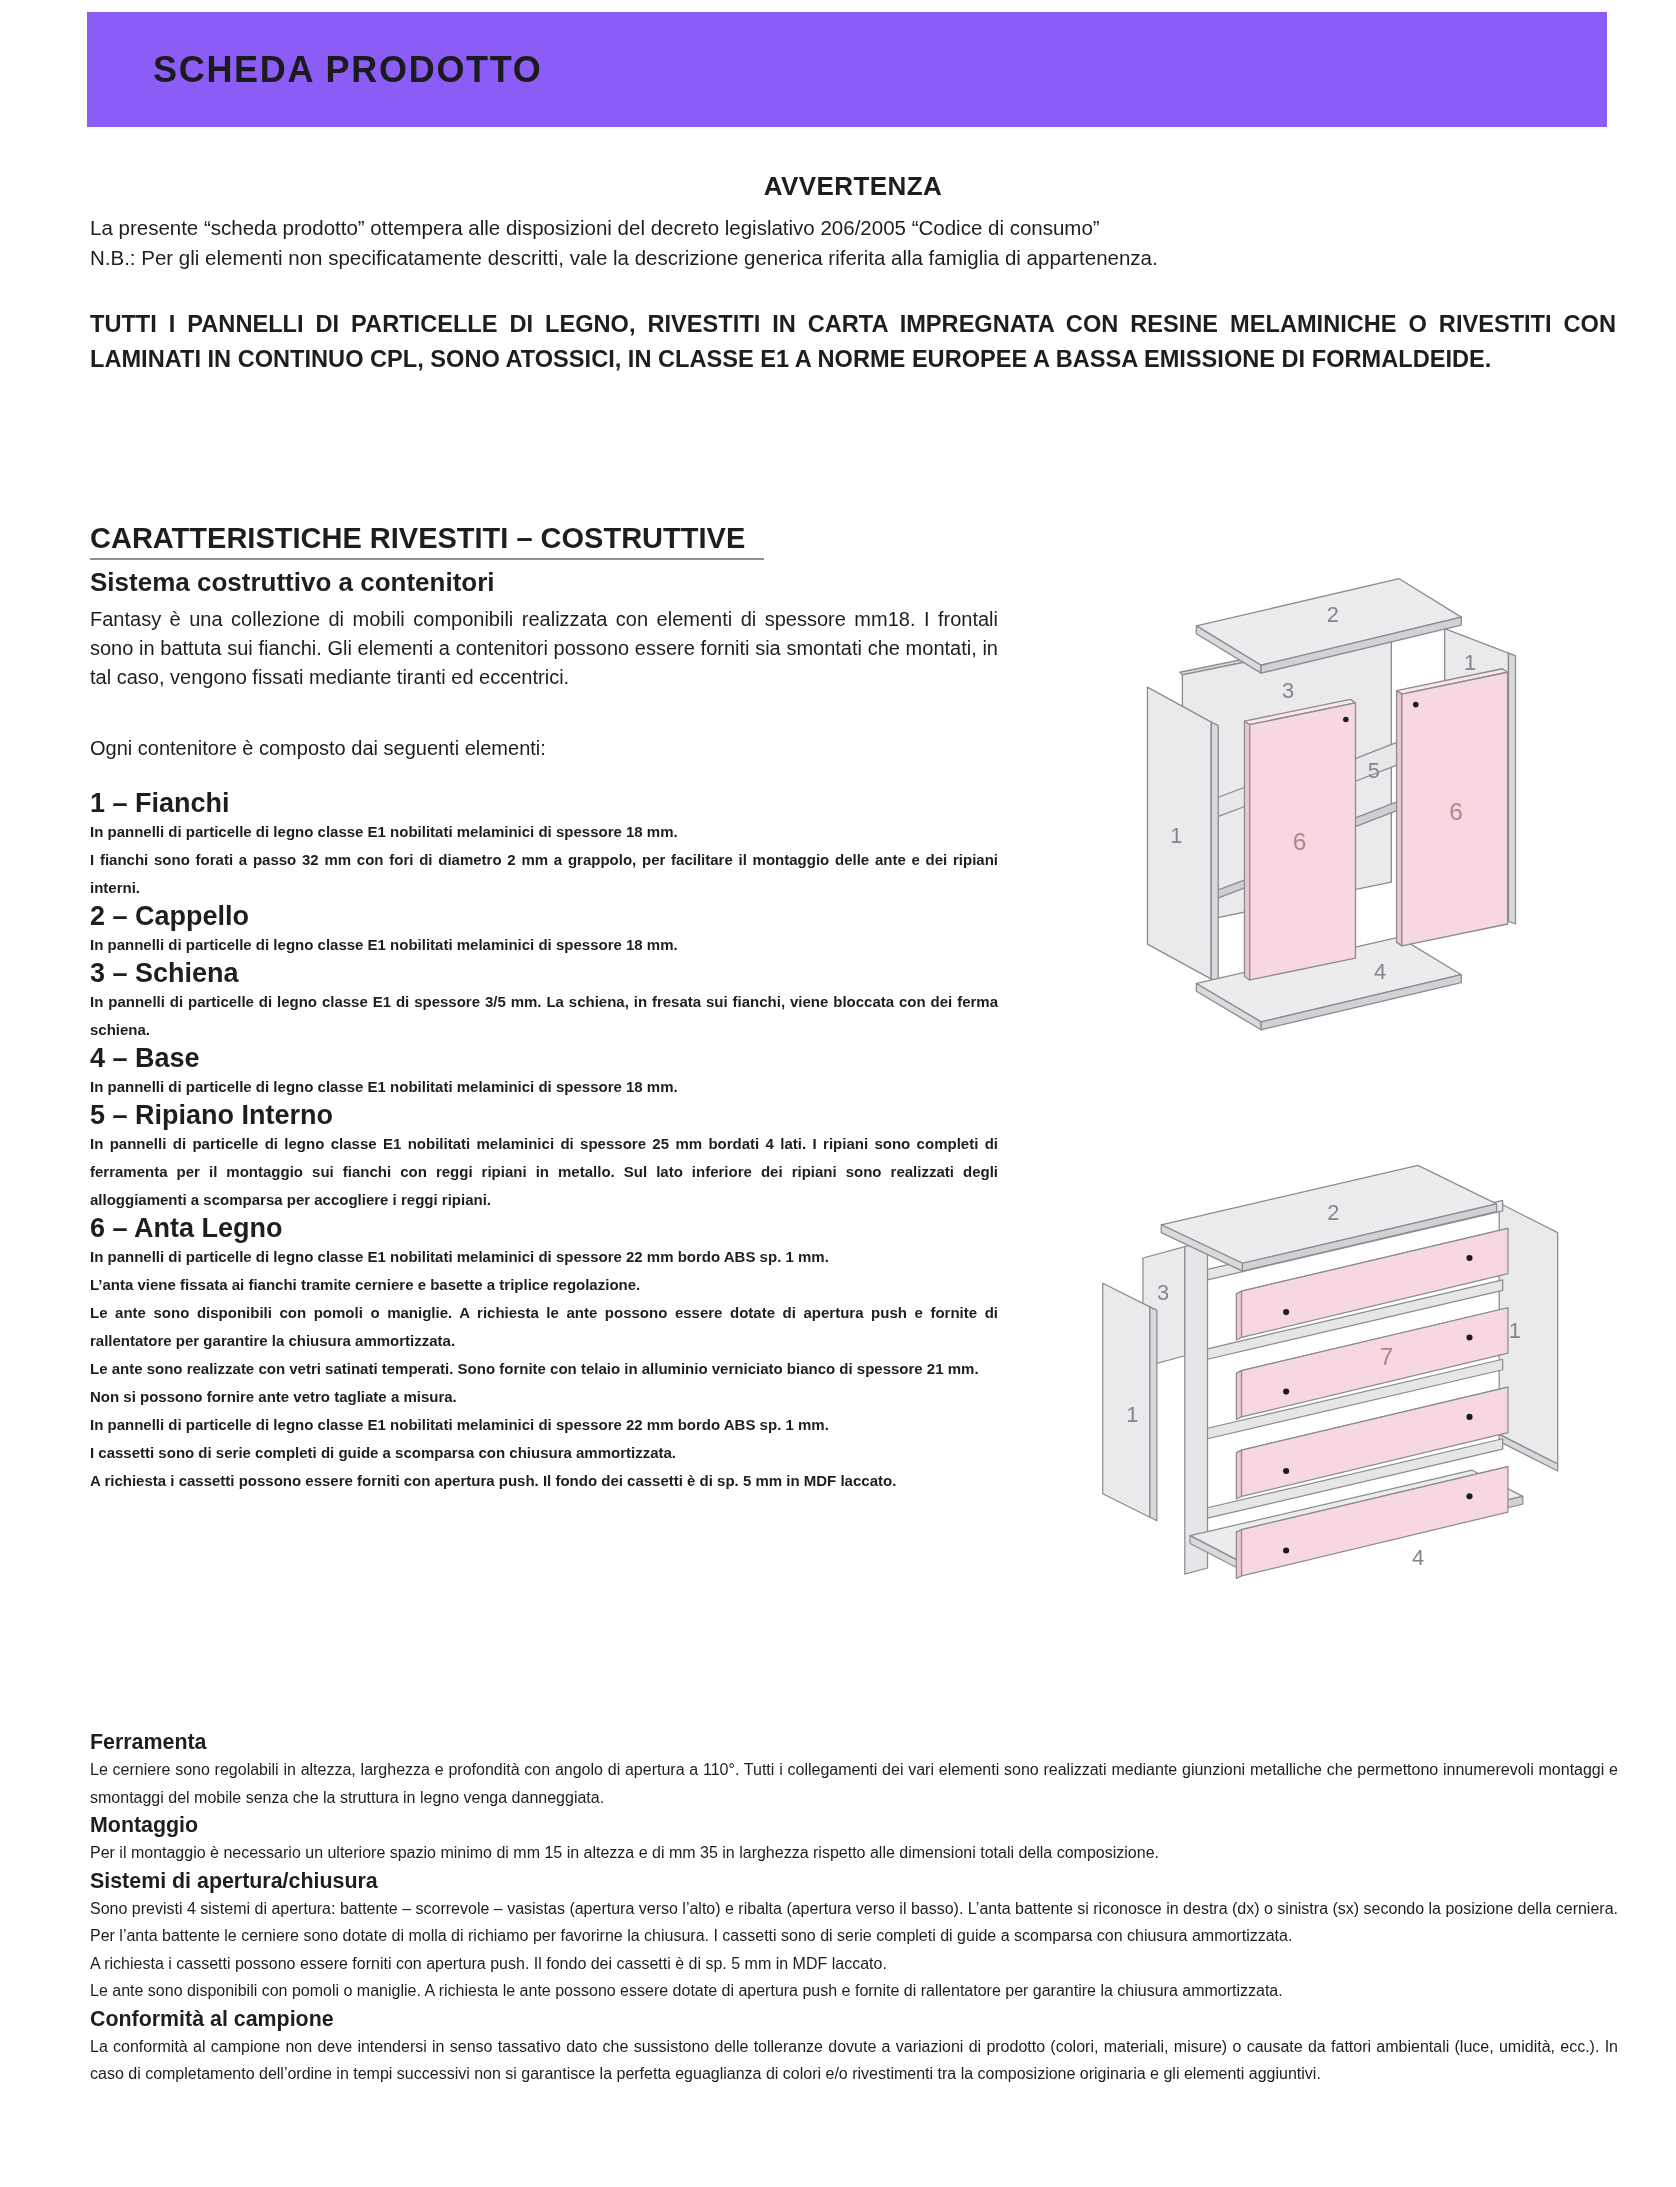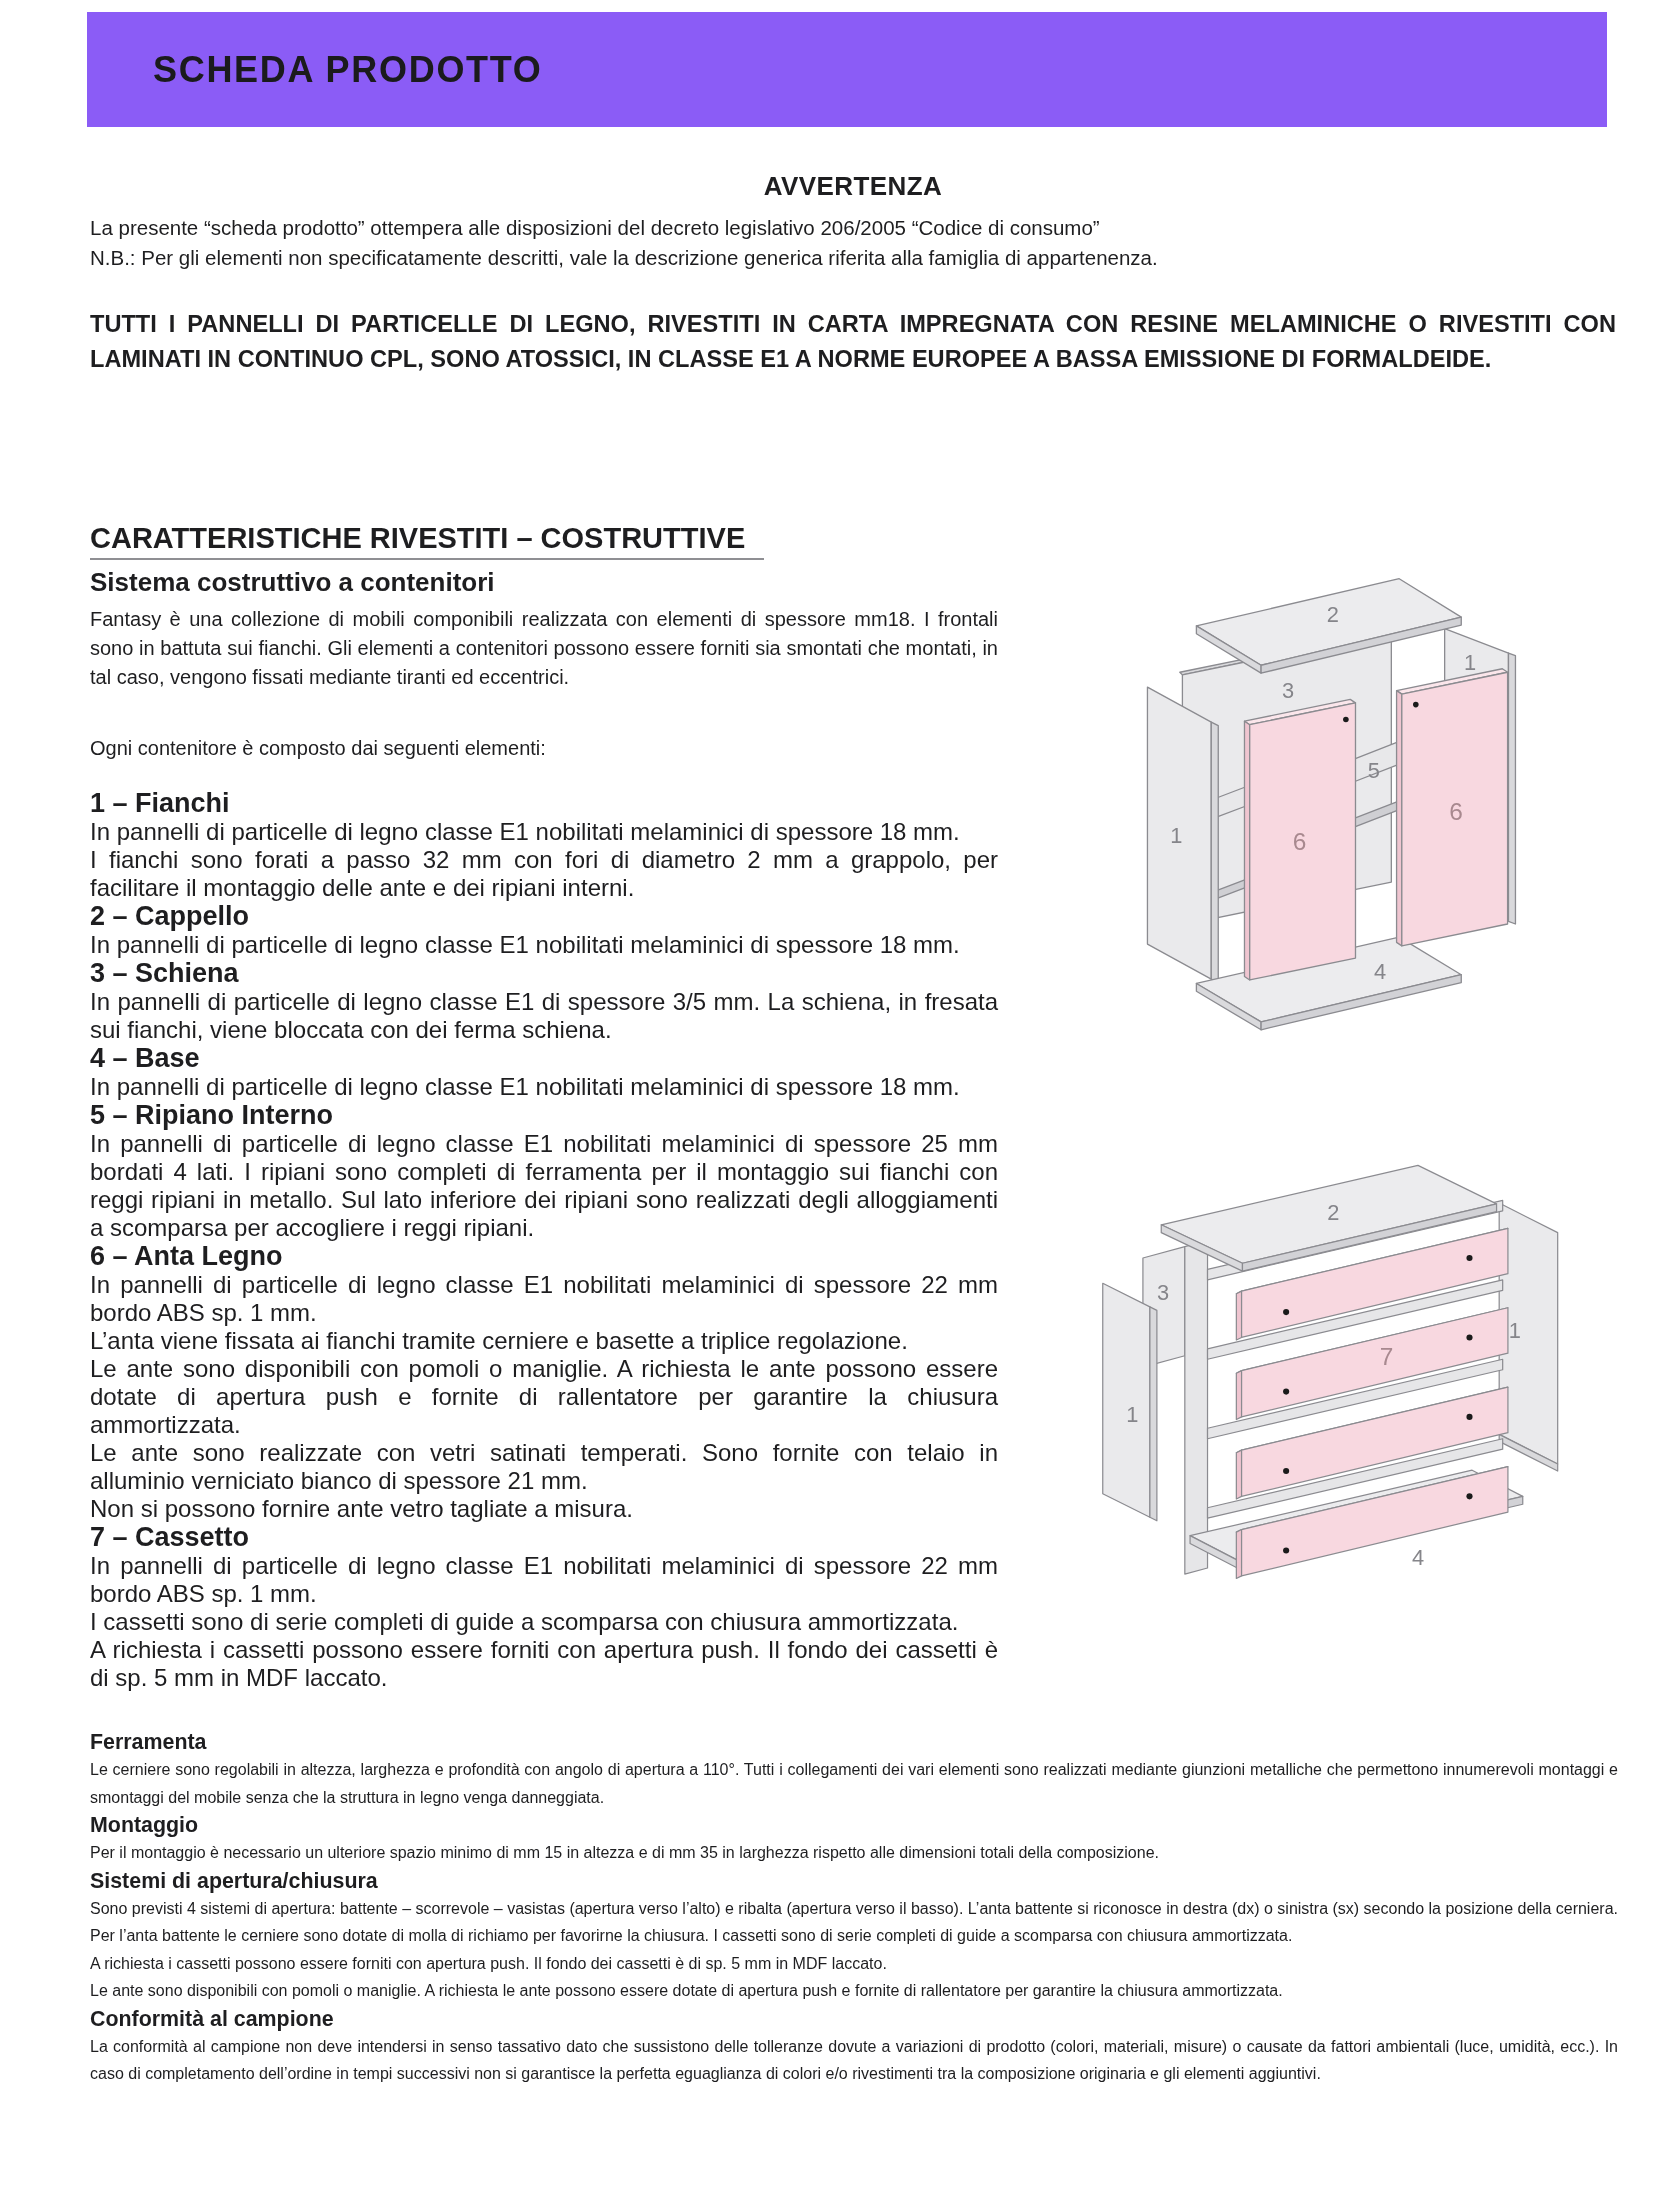--- a/index.html
+++ b/index.html
@@ -20,21 +20,21 @@
   .generali p{margin:0;font-size:23.6px;font-weight:bold;line-height:35px;
               text-align:justify;}
   .tecniche{position:absolute;left:90px;top:522px;width:908px;}
   .tecniche h2{font-size:29px;margin:0;display:inline-block;
                border-bottom:2.6px solid #8f8f93;padding:0 19px 2.6px 0;}
   .tecniche h3{font-size:26px;margin:7px 0 7px 0;}
   .tecniche .intro{margin:0 0 42px 0;font-size:20px;line-height:29px;
                    text-align:justify;}
   .tecniche .elements-intro{margin:0 0 26px 0;font-size:20px;line-height:29px;}
   .item h4{font-size:27px;margin:0;line-height:29px;}
-  .item p{margin:0;font-size:24px;line-height:28px;text-align:justify;}
+  .item p{margin:0;font-size:15px;line-height:28px;text-align:justify;font-weight:bold;}
   .bottom{position:absolute;left:90px;top:1728px;width:1528px;}
   .bottom h4{font-size:21.4px;margin:0;line-height:28px;}
   .bottom p{margin:0;font-size:16px;line-height:27.5px;text-align:justify;}
   .diagram1{position:absolute;left:1074px;top:542px;}
   .diagram2{position:absolute;left:1066px;top:1127px;}
   svg{display:block;}
   svg text{font-family:"Liberation Sans",sans-serif;fill:#85858a;
            font-size:25px;text-anchor:middle;}
   svg text.pink-label{fill:#a8898f;font-size:28px;}
 </style>
@@ -86,21 +86,20 @@
     <h4>6 – Anta Legno</h4>
     <p>In pannelli di particelle di legno classe E1 nobilitati melaminici di spessore 22 mm bordo ABS sp. 1 mm.</p>
     <p>L’anta viene fissata ai fianchi tramite cerniere e basette a triplice regolazione.</p>
     <p>Le ante sono disponibili con pomoli o maniglie. A richiesta le ante possono essere dotate di apertura push e fornite di rallentatore per garantire la chiusura ammortizzata.</p>
   </div>
   <div class="item">
     <p>Le ante sono realizzate con vetri satinati temperati. Sono fornite con telaio in alluminio verniciato bianco di spessore 21 mm.</p>
     <p>Non si possono fornire ante vetro tagliate a misura.</p>
   </div>
   <div class="item">
-    <h4>7 – Cassetto</h4>
     <p>In pannelli di particelle di legno classe E1 nobilitati melaminici di spessore 22 mm bordo ABS sp. 1 mm.</p>
     <p>I cassetti sono di serie completi di guide a scomparsa con chiusura ammortizzata.</p>
     <p>A richiesta i cassetti possono essere forniti con apertura push. Il fondo dei cassetti è di sp. 5 mm in MDF laccato.</p>
   </div>
 </div>
 
 <div class="bottom">
   <div>
     <h4>Ferramenta</h4>
     <p>Le cerniere sono regolabili in altezza, larghezza e profondità con angolo di apertura a 110°. Tutti i collegamenti dei vari elementi sono realizzati mediante giunzioni metalliche che permettono innumerevoli montaggi e smontaggi del mobile senza che la struttura in legno venga danneggiata.</p>

